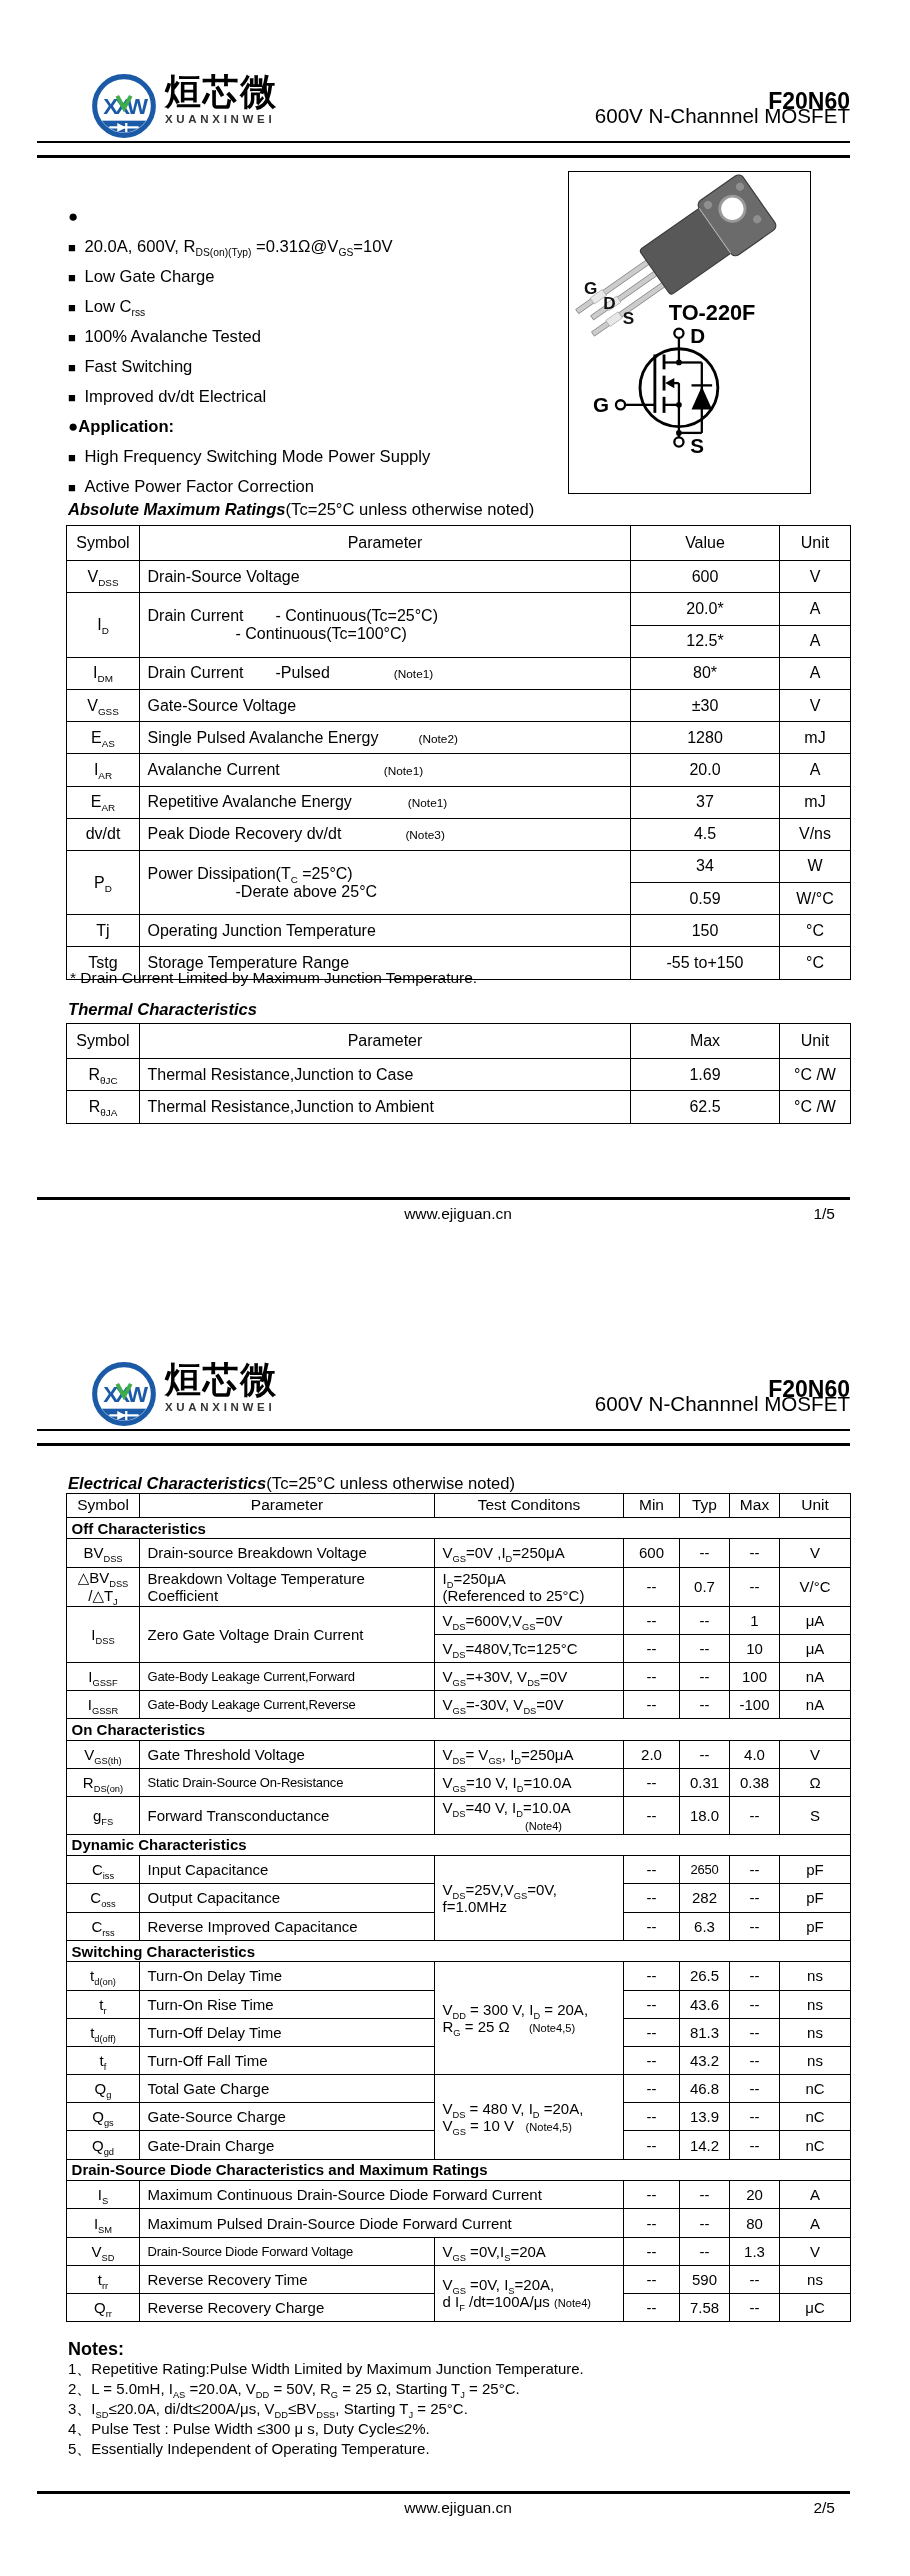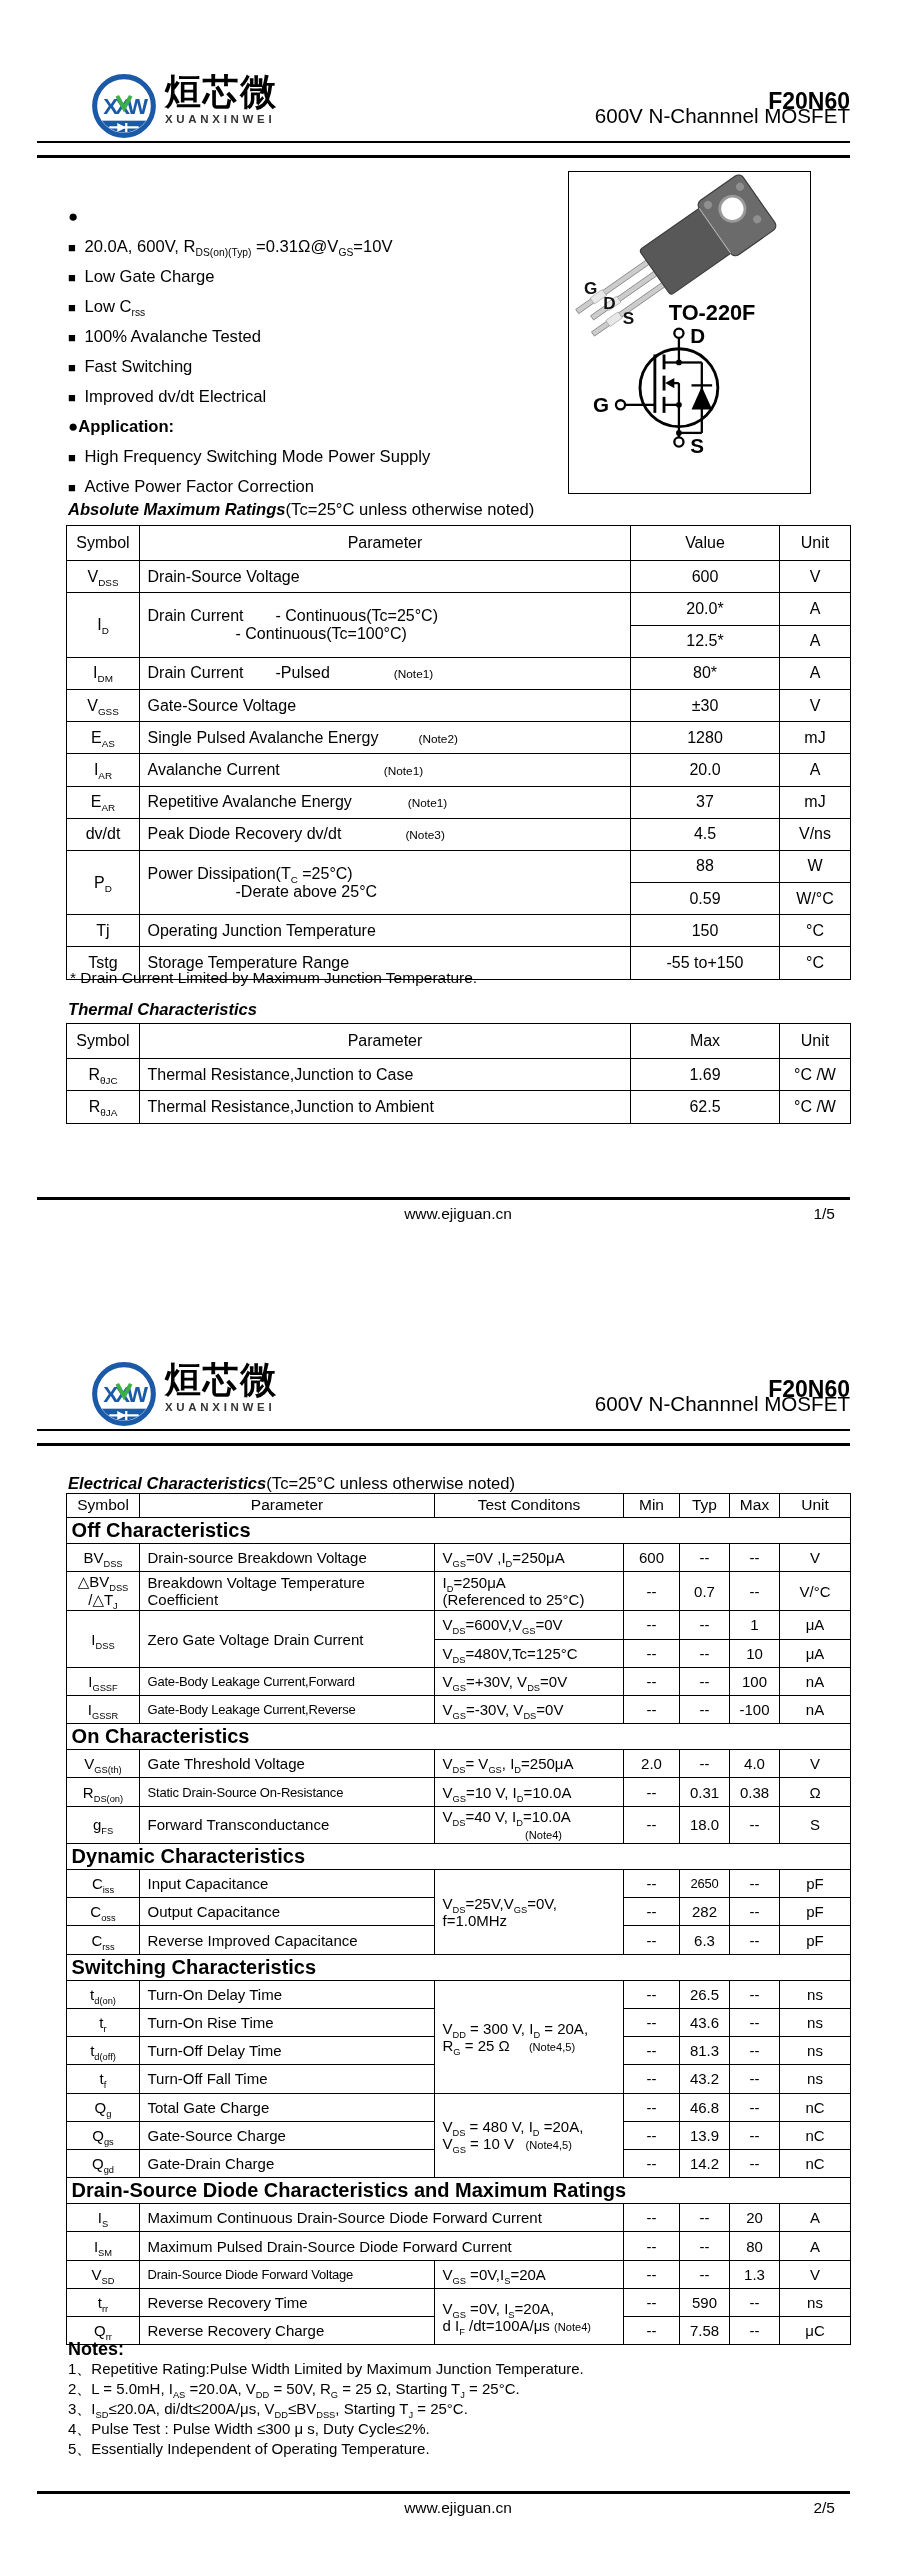--- a/index.html
+++ b/index.html
@@ -32,21 +32,21 @@
   .sec-title .b{font-weight:bold;font-style:italic;}
   
   .tbl{position:absolute;left:66px;border-collapse:collapse;table-layout:fixed;border:1.7px solid #000;}
   .tbl th,.tbl td{border:1.1px solid #000;text-align:center;padding:1.1px 3.4px;overflow:hidden;font-weight:normal;}
   .tbl th{font-size:16px;height:32px;}
   .t1 td{font-size:16px;height:29px;}
   .t2 th{height:20.6px;font-size:15.5px;}
   .t2 td{font-size:15px;height:25px;}
   .tbl td.pl{text-align:left;padding-left:7.5px;}
   .t2 td.sm{font-size:13px;letter-spacing:-0.2px;}
-  .tbl tr.sec td{text-align:left;font-weight:bold;font-size:20px;height:18.4px;padding-left:4.6px;}
+  .tbl tr.sec td{text-align:left;font-weight:bold;font-size:15px;height:18.4px;padding-left:4.6px;}
   sub{font-size:62%;line-height:0;}
   .nt{font-size:74%;}
   .footnote{position:absolute;left:70px;font-size:15.5px;}
   
   .notes-title{position:absolute;left:68px;font-size:18px;font-weight:bold;}
   .notes{position:absolute;left:68px;width:746px;list-style:none;margin:0;padding:0;}
   .notes li{font-size:15px;height:20px;line-height:20px;}
   
   .f-rule{position:absolute;left:37px;width:813px;height:2.9px;background:#000;}
   .f-site{position:absolute;left:66px;width:784px;text-align:center;font-size:15.5px;}
@@ -248,21 +248,21 @@
         </tr>
         <tr>
           <td class="">dv/dt</td>
           <td class="pl">Peak Diode Recovery dv/dt    <span class="nt">(Note3)</span></td>
           <td class="">4.5</td>
           <td class="">V/ns</td>
         </tr>
         <tr>
           <td rowspan="2" class="">P<sub>D</sub></td>
           <td rowspan="2" class="pl">Power Dissipation(T<sub>C</sub> =25°C)<br>      -Derate above 25°C</td>
-          <td class="">88</td>
+          <td class="">34</td>
           <td class="">W</td>
         </tr>
         <tr>
           <td class="">0.59</td>
           <td class="">W/°C</td>
         </tr>
         <tr>
           <td class="">Tj</td>
           <td class="pl">Operating Junction Temperature</td>
           <td class="">150</td>

